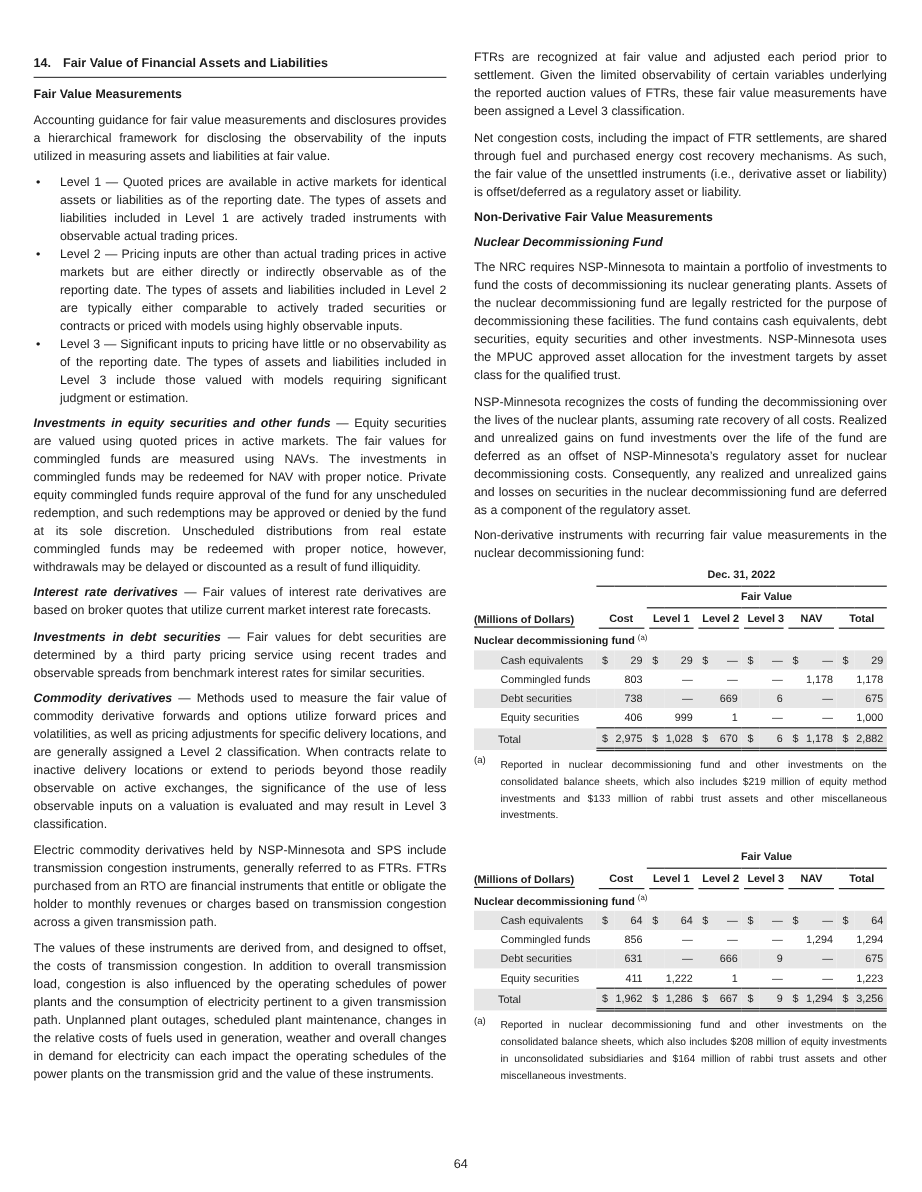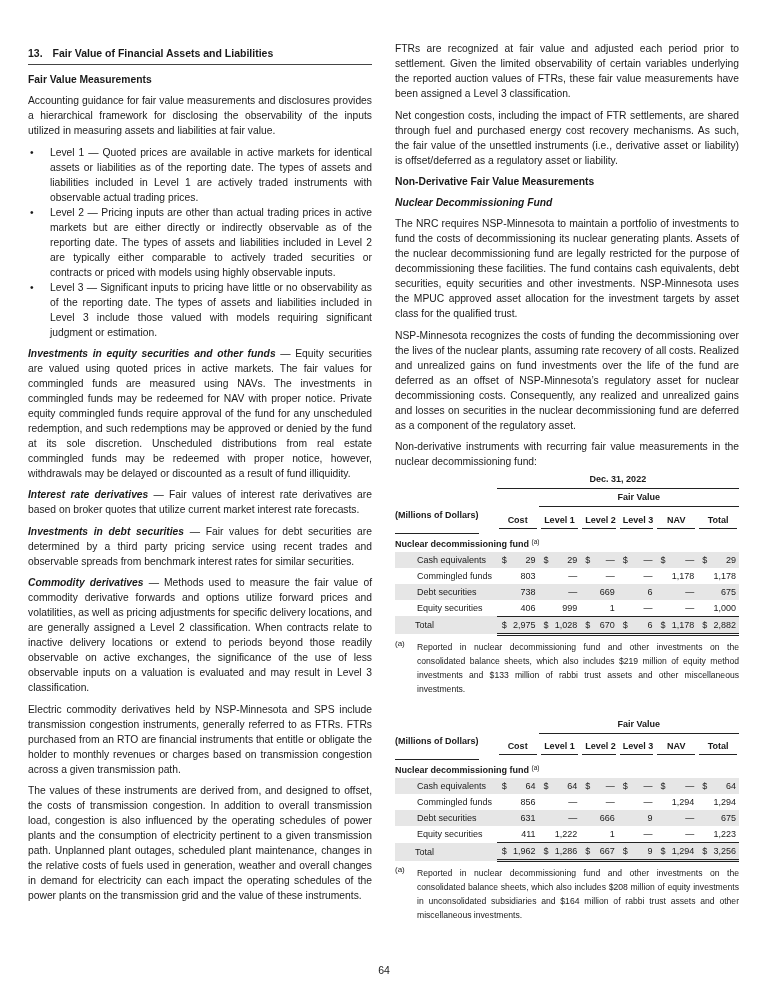--- a/index.html
+++ b/index.html
@@ -25,39 +25,39 @@
   .lead { font-weight: bold; font-style: italic; }
 
   
   .fv-table { width: 344px; border-collapse: collapse; font-size: 9px; line-height: 12px; margin-top: 2px; }
   .fv-table td { padding: 2px 0; white-space: nowrap; }
   .fv-table .period td.p { text-align: center; font-weight: bold; border-bottom: 1.2px solid #222; padding-bottom: 3px; }
   .fv-table .fvrow td.fv { text-align: center; font-weight: bold; border-bottom: 1.2px solid #222; padding-bottom: 3px; }
   .fv-table .hdr td { font-weight: bold; }
   .hdr .hcell { text-align: center; }
   .hdr .hcell span { display: inline-block; border-bottom: 1.2px solid #222; padding: 0 3px 2px; width: calc(100% - 10px); }
-  .hdr .lbl span { display: inline-block; border-bottom: 1.2px solid #222; padding-bottom: 12px; }
+  .hdr .lbl span { display: inline-block; border-bottom: 1.2px solid #222; padding-bottom: 0; }
   .fv-table .section td { font-weight: bold; }
   .fv-table sup { font-size: 6.5px; font-weight: normal; vertical-align: top; line-height: 8px; }
   .fv-table tr.shade td { background: #e6e6e6; }
   .fv-table td.name { padding-left: 22px; }
   .fv-table td.cur { width: 10px; padding-left: 5px; }
   .fv-table td.val { text-align: right; padding-right: 3px; }
   .fv-table tr.total td.name { padding-left: 20px; }
   .fv-table tr.total td.cur, .fv-table tr.total td.val { border-top: 1px solid #222; border-bottom: 3px double #222; }
   .footnote { position: relative; font-size: 8.6px; line-height: 14px; padding-left: 22px; text-align: justify; margin: 4px 0 20px 0; }
   .footnote .fn-mark { position: absolute; left: 0; top: -3px; font-size: 8px; }
   .page-number { position: absolute; top: 963px; left: 0; width: 768px; text-align: center; font-size: 10.5px; }
 </style>
 </head>
 <body>
 
 <div class="col col-left">
   <div class="section-title">
-    <span class="num">13.</span>
+    <span class="num">14.</span>
     <span>Fair Value of Financial Assets and Liabilities</span>
   </div>
   <div class="h-bold">Fair Value Measurements</div>
   <p>Accounting guidance for fair value measurements and disclosures provides a hierarchical framework for disclosing the observability of the inputs utilized in measuring assets and liabilities at fair value.</p>
   <ul class="levels">
     <li><span class="bullet">•</span><span>Level 1 — Quoted prices are available in active markets for identical assets or liabilities as of the reporting date. The types of assets and liabilities included in Level 1 are actively traded instruments with observable actual trading prices.</span></li>
     <li><span class="bullet">•</span><span>Level 2 — Pricing inputs are other than actual trading prices in active markets but are either directly or indirectly observable as of the reporting date. The types of assets and liabilities included in Level 2 are typically either comparable to actively traded securities or contracts or priced with models using highly observable inputs.</span></li>
     <li><span class="bullet">•</span><span>Level 3 — Significant inputs to pricing have little or no observability as of the reporting date. The types of assets and liabilities included in Level 3 include those valued with models requiring significant judgment or estimation.</span></li>
   </ul>
   <p><span class="lead">Investments in equity securities and other funds</span><span> — Equity securities are valued using quoted prices in active markets. The fair values for commingled funds are measured using NAVs. The investments in commingled funds may be redeemed for NAV with proper notice. Private equity commingled funds require approval of the fund for any unscheduled redemption, and such redemptions may be approved or denied by the fund at its sole discretion. Unscheduled distributions from real estate commingled funds may be redeemed with proper notice, however, withdrawals may be delayed or discounted as a result of fund illiquidity.</span></p>

